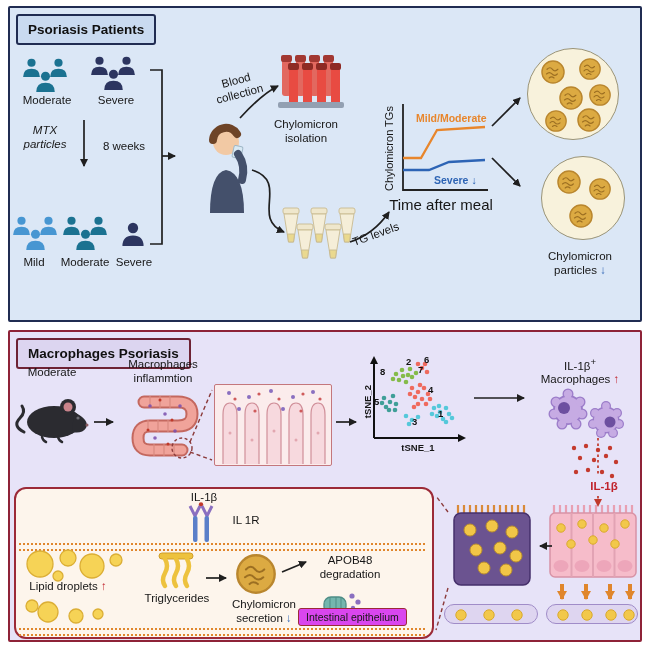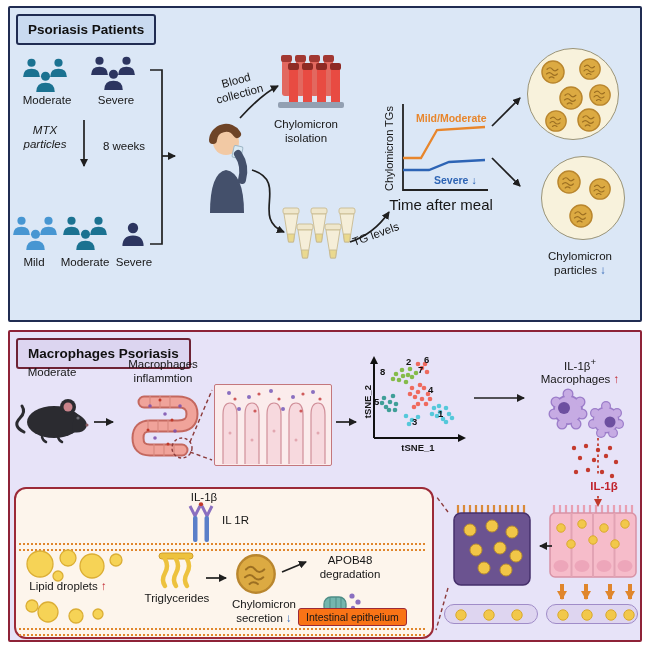--- a/index.html
+++ b/index.html
@@ -15,21 +15,21 @@
 #panel-top{left:8px;top:6px;width:634px;height:316px;background:#dbe7f6;border:2.5px solid #202c52}
 #panel-bottom{left:8px;top:330px;width:634px;height:312px;background:#e7e3f8;border:2.5px solid #8e2338}
 .tbox{position:absolute;padding:6px 10px;border-radius:3px;font-weight:bold;font-size:13.5px;color:#101010;z-index:10}
 #tbox-top{left:16px;top:14px;background:#c9daf0;border:2px solid #202c52}
 #tbox-bottom{left:16px;top:338px;background:#dcd5f0;border:2px solid #6e2335}
 .plate{position:absolute;border-radius:50%;background:#f8f2dc;border:1.5px solid #9a9478;z-index:2}
 .vessel{position:absolute;background:#ded5f0;border:1.5px solid #a08cc8;border-radius:10px;z-index:2}
 .membrane{position:absolute;height:8px;border-top:2.5px dotted #e0862c;border-bottom:2.5px dotted #e0862c;z-index:2}
 #mech-box{position:absolute;left:14px;top:487px;width:420px;height:152px;background:#fdf5ec;border:2.5px solid #9c2a38;border-radius:12px;z-index:1}
 #villi-box{position:absolute;left:214px;top:384px;width:118px;height:82px;background:#fbecec;border:1.5px solid #c4777d;border-radius:2px;z-index:2}
-.labelbox{position:absolute;padding:2px 7px;border:1.5px solid #9c2a38;background:#f97316;border-radius:3px;font-size:10.5px;color:#161616;white-space:nowrap;z-index:10}
+.labelbox{position:absolute;padding:2px 7px;border:1.5px solid #9c2a38;background:#d946ef;border-radius:3px;font-size:10.5px;color:#161616;white-space:nowrap;z-index:10}
 svg.ill{position:absolute;z-index:3;overflow:visible}
 .num{position:absolute;font-size:9.5px;font-weight:bold;color:#111;z-index:10}
 .slabel{position:absolute;z-index:10;font-weight:bold;font-size:10.5px}
 </style>
 </head>
 <body>
 
 <div id="canvas">
 
   <svg style="position:absolute;width:0;height:0" aria-hidden="true">
@@ -472,21 +472,21 @@
 
   <div id="mech-box"></div>
   <span class="t" style="left:174px;top:491px;width:60px">IL-1β</span>
   <svg class="ill" style="left:184px;top:502px" width="36" height="44">
     <circle cx="17" cy="2.5" r="2.2" fill="#c0392b"></circle>
     <path d="M6,4 L11,14 L16,4" stroke="#8a6fc0" stroke-width="3" fill="none"></path>
     <path d="M18,4 L23,14 L28,4" stroke="#8a6fc0" stroke-width="3" fill="none"></path>
     <rect x="9" y="14" width="4.5" height="26" rx="2" fill="#5a7fc9"></rect>
     <rect x="20.5" y="14" width="4.5" height="26" rx="2" fill="#5a7fc9"></rect>
   </svg>
-  <span class="t" style="left:222px;top:514px;width:48px;text-align:left">IL 1R</span>
+  <span class="t" style="left:222px;top:514px;width:48px;text-align:center">IL 1R</span>
   <div class="membrane" style="left:19px;top:543px;width:406px"></div>
   <div class="membrane" style="left:19px;top:628px;width:406px"></div>
 
   <svg class="ill" style="left:18px;top:548px" width="112" height="80">
     <g fill="#f6d356" stroke="#dbae35" stroke-width="1.3">
       <circle cx="22" cy="16" r="13"></circle>
         <circle cx="50" cy="10" r="8"></circle>
         <circle cx="74" cy="18" r="12"></circle>
         <circle cx="98" cy="12" r="6"></circle>
         <circle cx="40" cy="28" r="5"></circle>

